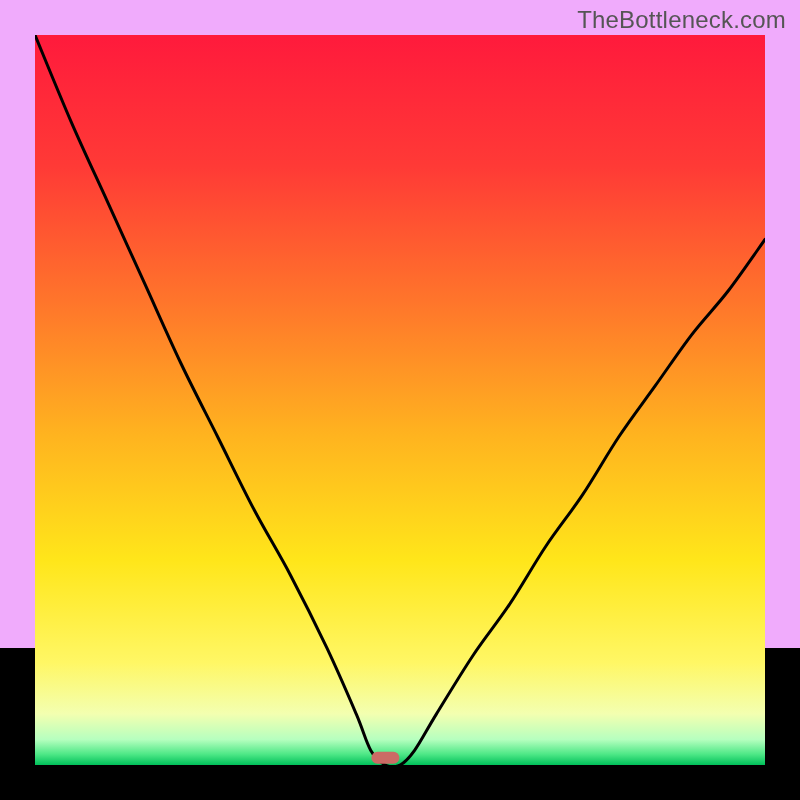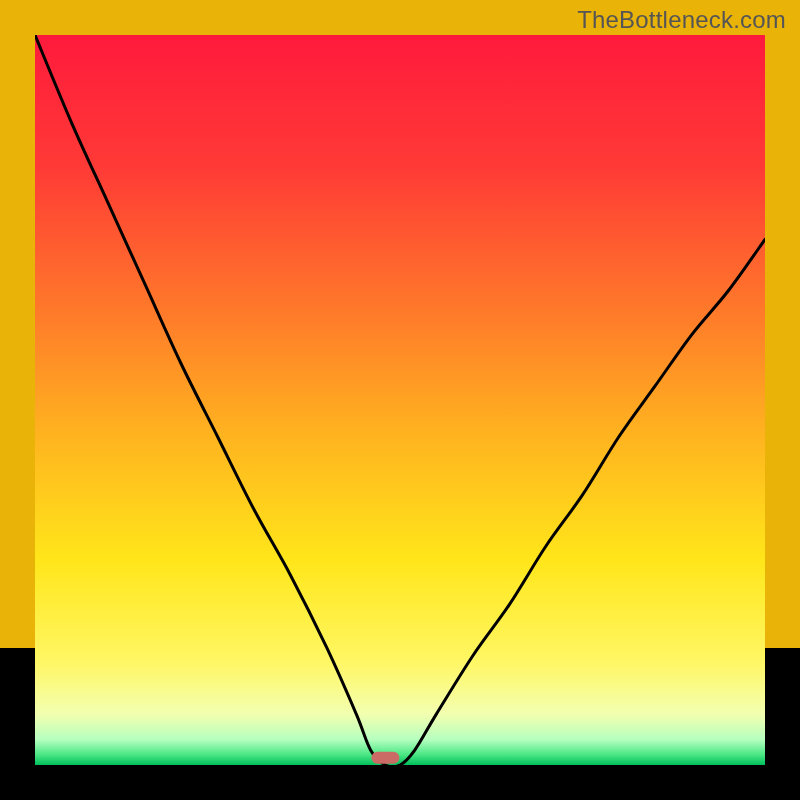--- a/index.html
+++ b/index.html
@@ -8,21 +8,21 @@
     width: 800px;
     height: 800px;
     background: #000;
     overflow: hidden;
     font-family: Arial, Helvetica, sans-serif;
   }
   .frame {
     position: relative;
     width: 800px;
     height: 648px;
-    background: #eab308;
+    background: #f0abfc;
   }
   .watermark {
     position: absolute;
     top: 6px;
     right: 14px;
     font-size: 24px;
     font-weight: 500;
     color: #555;
     letter-spacing: 0.2px;
     z-index: 5;

